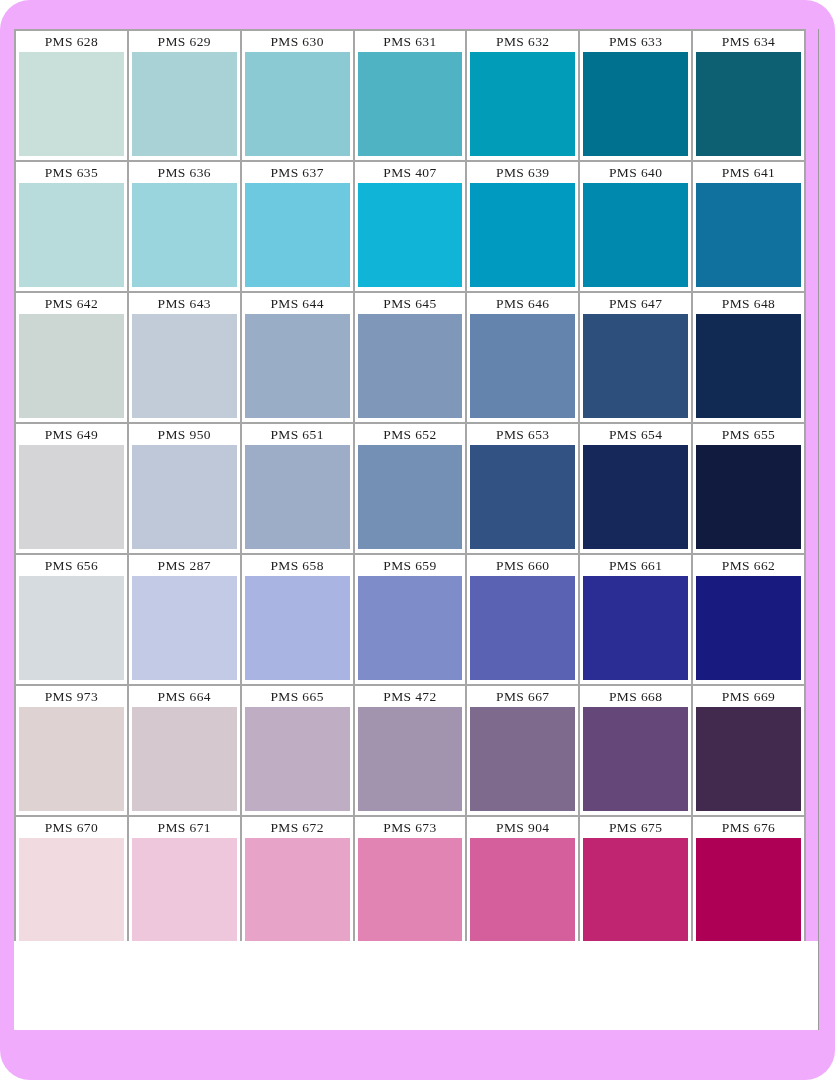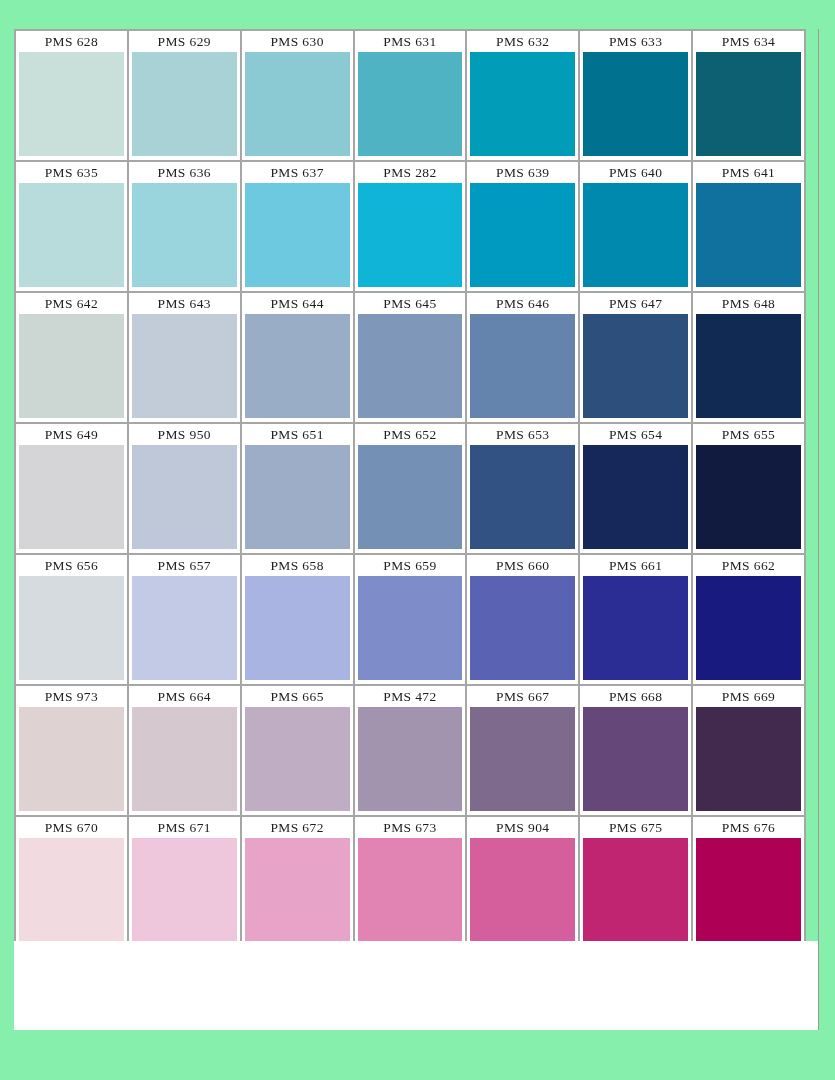--- a/index.html
+++ b/index.html
@@ -14,21 +14,22 @@
     overflow: hidden;
   }
 
   
   .page {
     position: absolute;
     left: 0;
     top: 0;
     width: 835px;
     height: 1080px;
-    background: #86efac;
+    background: #f0abfc;
+    border-radius: 30px;
   }
   .page-rule {
     position: absolute;
     top: 29px;
     width: 1px;
     height: 1001px;
     background: #9a9a9a;
   }
   .page-rule.left  { left: 14px; }
   .page-rule.right { left: 818px; }
@@ -153,21 +154,21 @@
             </div>
           </td>
           <td class="cell">
             <div class="cell-inner">
               <span class="cell-label">PMS 637</span>
               <span class="cell-chip" style="background-color: rgb(108, 201, 224);"></span>
             </div>
           </td>
           <td class="cell">
             <div class="cell-inner">
-              <span class="cell-label">PMS 282</span>
+              <span class="cell-label">PMS 407</span>
               <span class="cell-chip" style="background-color: rgb(16, 180, 214);"></span>
             </div>
           </td>
           <td class="cell">
             <div class="cell-inner">
               <span class="cell-label">PMS 639</span>
               <span class="cell-chip" style="background-color: rgb(0, 153, 191);"></span>
             </div>
           </td>
           <td class="cell">
@@ -273,21 +274,21 @@
         </tr>
         <tr>
           <td class="cell">
             <div class="cell-inner">
               <span class="cell-label">PMS 656</span>
               <span class="cell-chip" style="background-color: rgb(214, 219, 224);"></span>
             </div>
           </td>
           <td class="cell">
             <div class="cell-inner">
-              <span class="cell-label">PMS 657</span>
+              <span class="cell-label">PMS 287</span>
               <span class="cell-chip" style="background-color: rgb(195, 202, 230);"></span>
             </div>
           </td>
           <td class="cell">
             <div class="cell-inner">
               <span class="cell-label">PMS 658</span>
               <span class="cell-chip" style="background-color: rgb(169, 180, 226);"></span>
             </div>
           </td>
           <td class="cell">

